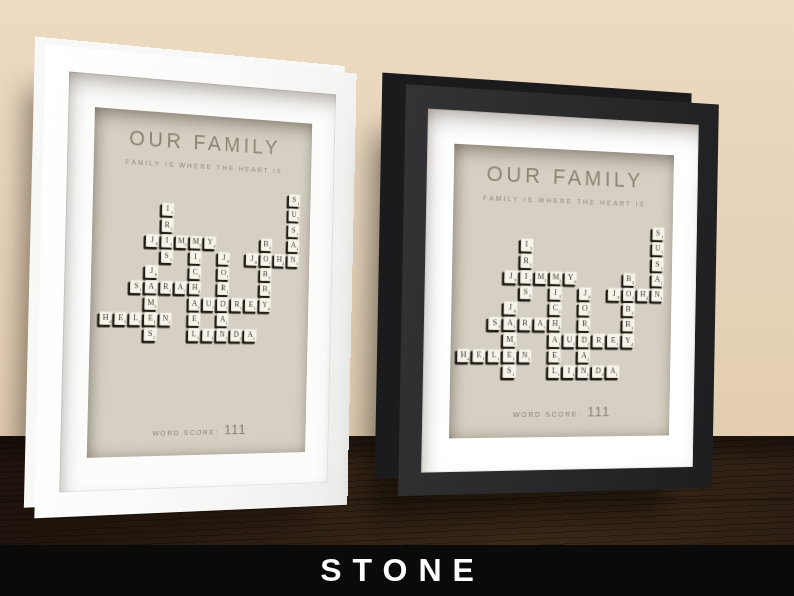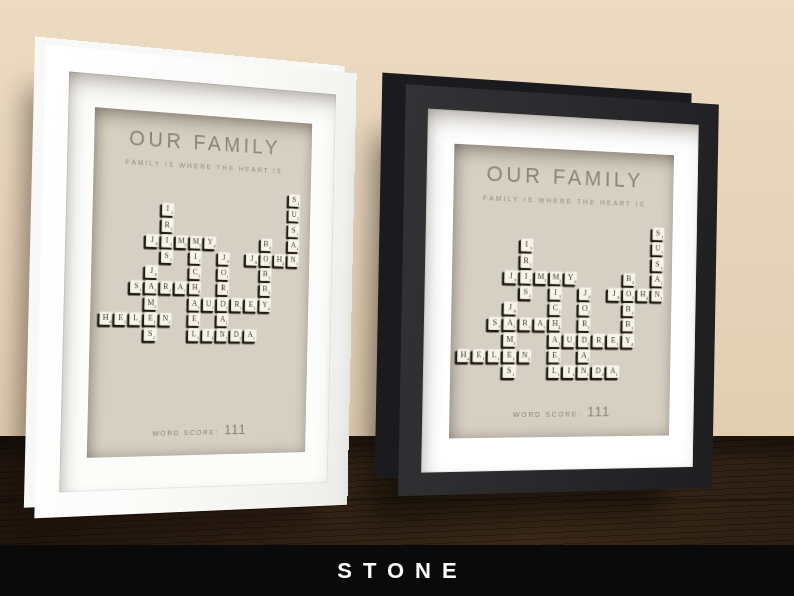--- a/index.html
+++ b/index.html
@@ -11,21 +11,21 @@
     background:linear-gradient(180deg,#ecdac1 0%,#e6d3b9 55%,#e2cdb1 100%);}
   .table{position:absolute;left:0;top:436px;width:794px;height:112px;
     background:
       repeating-linear-gradient(177.5deg, rgba(0,0,0,.28) 0 1px, rgba(0,0,0,0) 1px 6px),
       linear-gradient(180deg, rgba(0,0,0,.38) 0 6%, rgba(0,0,0,0) 26%),
       linear-gradient(180deg, rgba(0,0,0,0) 55%, rgba(0,0,0,.28) 57%, rgba(0,0,0,0) 59%),
       linear-gradient(92deg,#20150e 0%,#2c1e13 30%,#3b2918 68%,#33231525 100%),
       #2c1e13;}
   .banner{position:absolute;left:0;top:545px;width:794px;height:51px;background:#0a0a0a;
     display:flex;align-items:center;justify-content:center;}
-  .banner-label{color:#ffffff;font-size:22px;font-weight:700;letter-spacing:11px;padding-left:11px;}
+  .banner-label{color:#ffffff;font-size:32px;font-weight:700;letter-spacing:11px;padding-left:11px;}
 
   
   .frame-wrap{position:absolute;}
   .frame-wrap--white{left:40px;top:44px;width:352px;height:474px;z-index:1;}
   .frame-wrap--black{left:402px;top:84px;width:342px;height:412px;z-index:2;}
   .frame-face{width:100%;height:100%;box-sizing:border-box;
     transform-origin:left center;}
   .frame-wrap--white .frame-face{
     transform:perspective(800px) rotateY(13deg) rotate(1.4deg);
     background:linear-gradient(102deg,#ffffff 0%,#fbfbfa 45%,#ededec 100%);

